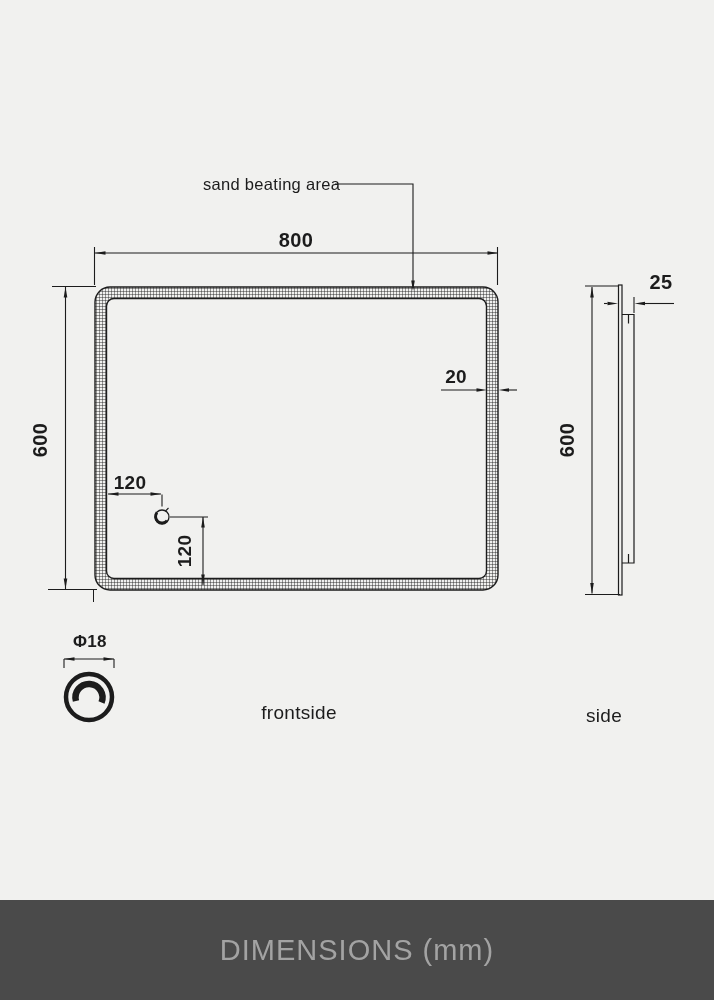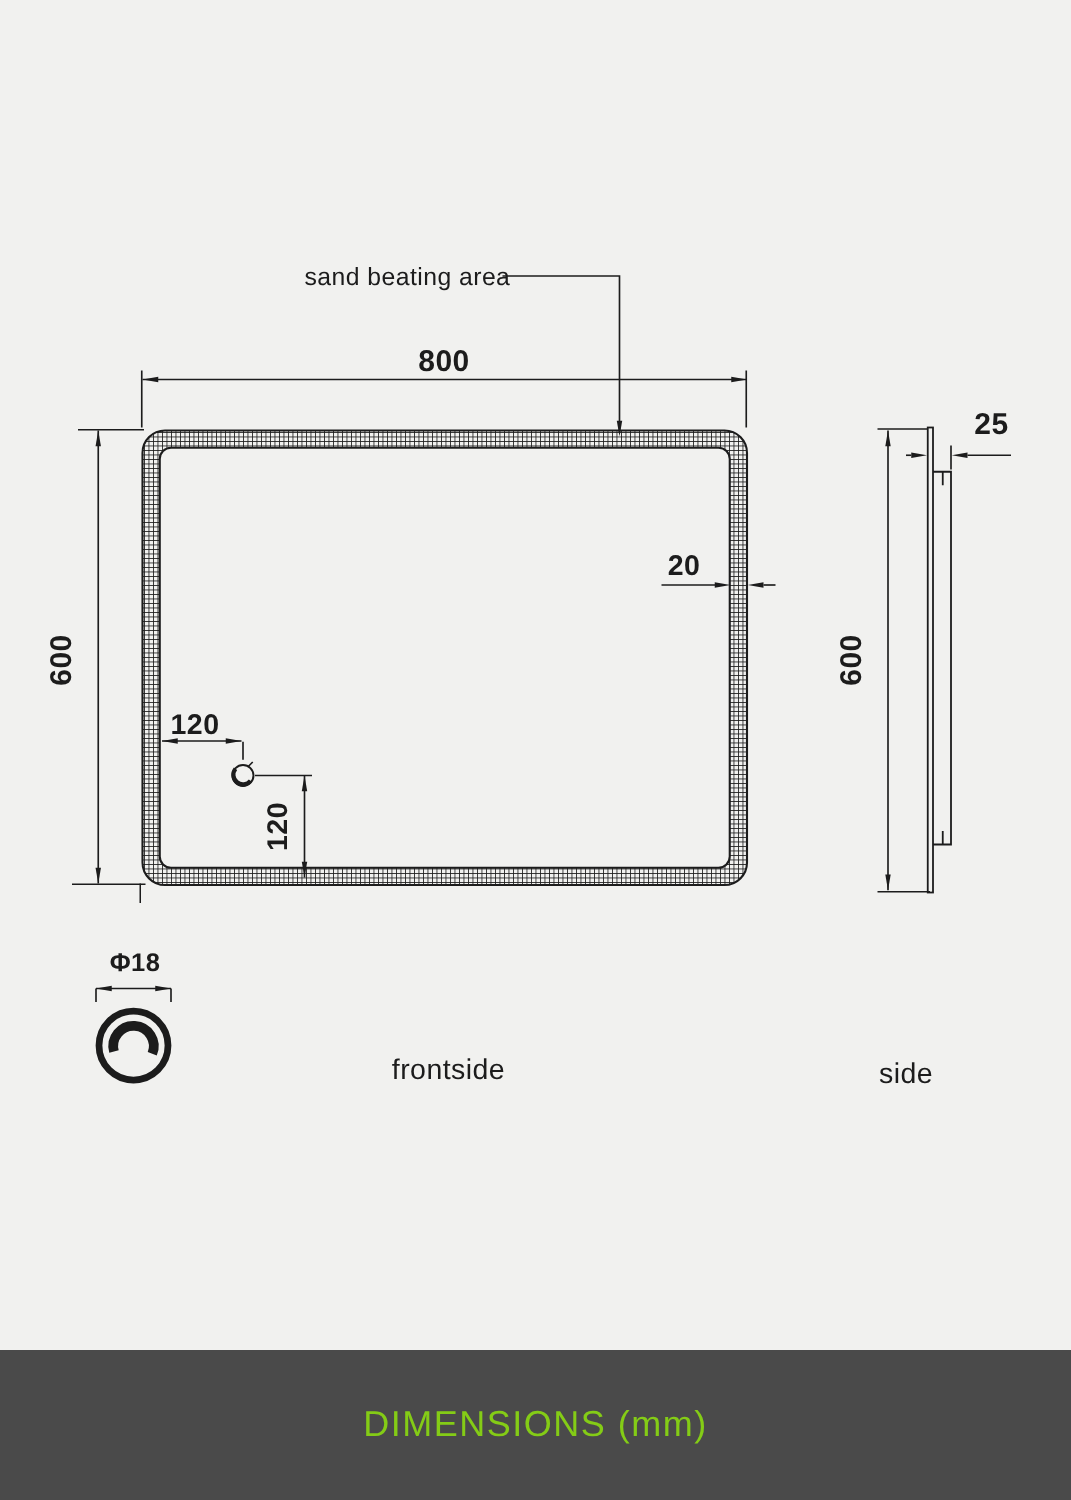--- a/index.html
+++ b/index.html
@@ -15,21 +15,21 @@
   .dim-num{font-size:20px;font-weight:600;letter-spacing:.3px;}
   .dim-num-sm{font-size:19px;font-weight:600;letter-spacing:.3px;}
   .note-text{font-size:16.5px;font-weight:400;letter-spacing:.3px;}
   .view-label{font-size:19px;font-weight:400;letter-spacing:.3px;}
   .footer{
     width:714px;height:100px;flex:0 0 auto;
     background:#4a4a4a;
     display:flex;align-items:center;justify-content:center;
   }
   .footer-title{
-    color:#84cc16;font-size:24px;font-weight:400;letter-spacing:1px;
+    color:#a3a3a3;font-size:29px;font-weight:400;letter-spacing:1px;
   }
 </style>
 </head>
 <body>
 
 <div class="page">
 
   <svg class="drawing" viewBox="0 0 714 900" xmlns="http://www.w3.org/2000/svg">
     <defs>
       <pattern id="hatch" width="3" height="3" patternUnits="userSpaceOnUse">

